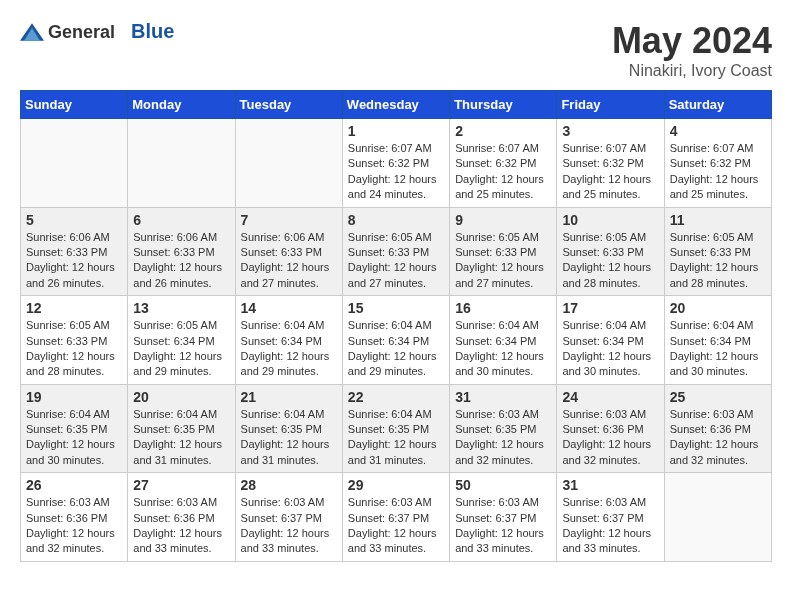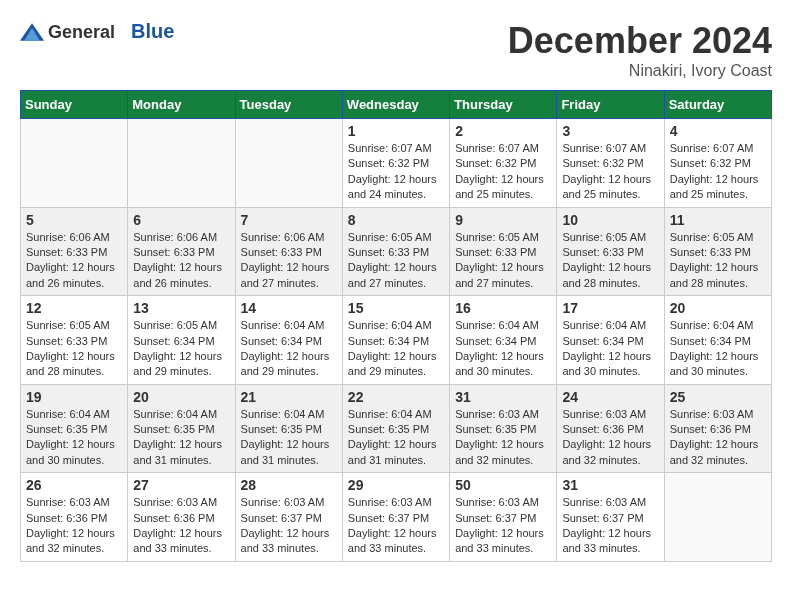--- a/index.html
+++ b/index.html
@@ -36,21 +36,21 @@
     .location {
       font-size: 16px;
       color: #555;
     }
     .calendar {
       width: 100%;
       border-collapse: collapse;
       border: 1px solid #ccc;
     }
     .calendar th {
-      background-color: #15803d;
+      background-color: #1d4ed8;
       color: white;
       padding: 6px 4px;
       font-size: 13px;
       text-align: left;
       border: 1px solid #1a56a0;
     }
     .calendar td {
       border: 1px solid #ccc;
       padding: 4px 5px;
       vertical-align: top;
@@ -88,21 +88,21 @@
       <polygon points="5,22 15,6 25,22" fill="#5b9bd5"></polygon>
     </svg>
     <div>
       <div style="display:flex; align-items:baseline; gap:16px;">
         <span style="font-size:18px;font-weight:bold;color:#333;">General</span>
           <span style="font-size:20px;font-weight:bold;color:#1a56a0;">Blue</span>
       </div>
     </div>
   </div>
   <div class="title-area">
-    <div class="month-year">December 2024</div>
+    <div class="month-year">May 2024</div>
     <div class="location">Ninakiri, Ivory Coast</div>
   </div>
 </div>
 
 <table class="calendar">
   <thead>
     <tr>
     <th>Sunday</th>
         <th>Monday</th>
         <th>Tuesday</th>

